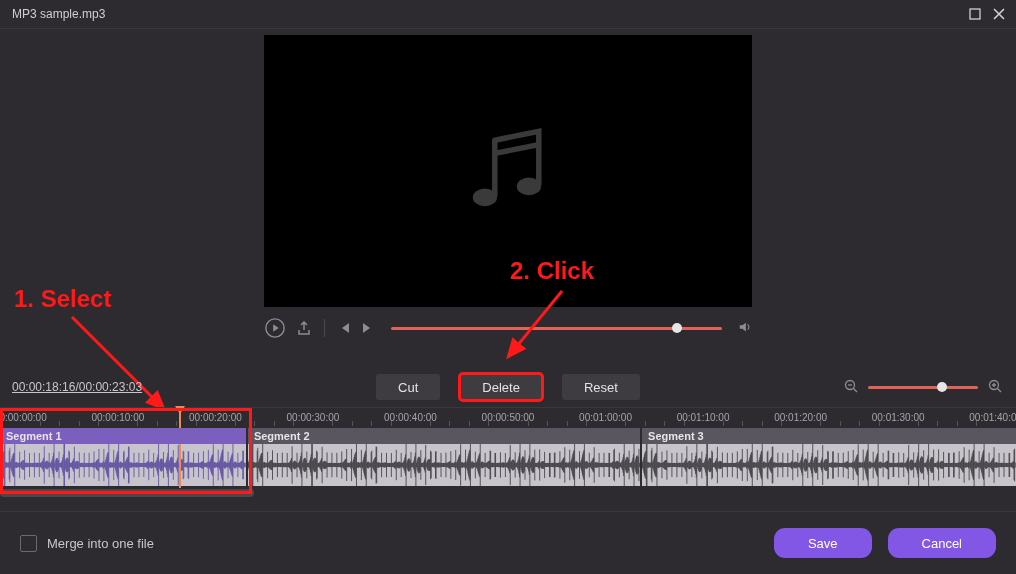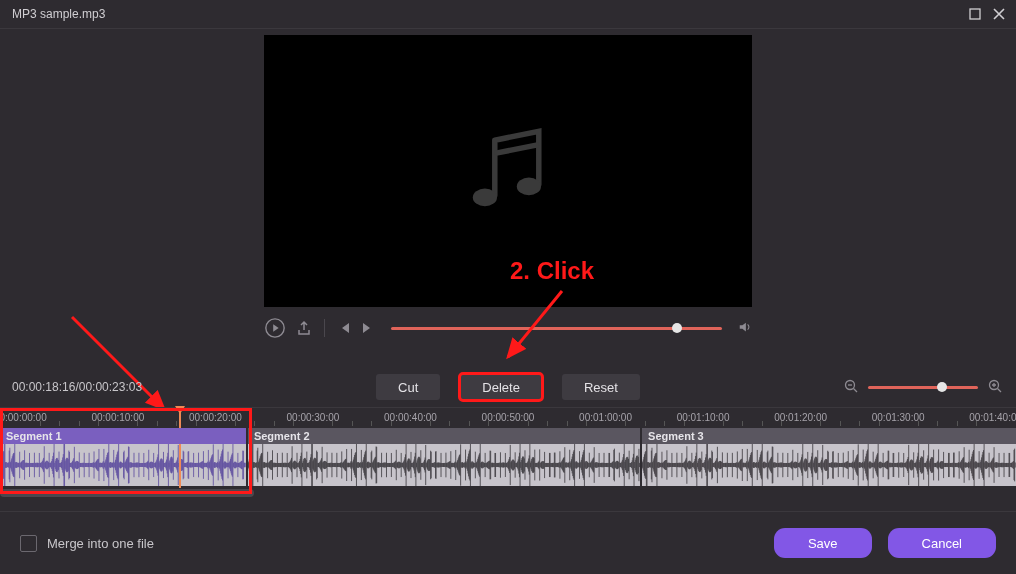--- a/index.html
+++ b/index.html
@@ -75,21 +75,21 @@
     font-size: 24px;
     pointer-events: none;
   }
   .arrow { position: absolute; pointer-events: none; }
   .toolbar-row {
     display: flex;
     align-items: center;
     height: 40px;
     position: relative;
   }
-  .timecode { position: absolute; left: 12px; font-size: 12px; color: #c8c6ca; }
+  .timecode { position: absolute; left: 12px; font-size: 12px; color: #c8c6ca; text-decoration: underline; }
   .toolbar-center { margin: 0 auto; display: flex; gap: 20px; }
   .btn {
     height: 26px;
     padding: 0 22px;
     background: #3e3b41;
     color: #e4e2e6;
     border-radius: 3px;
     display: flex; align-items: center; justify-content: center;
     font-size: 13px;
     cursor: pointer;
@@ -252,20 +252,21 @@
     </div>
     <div class="prog-track"></div>
     <span>
       <svg class="vol" viewBox="0 0 16 16">
           <path d="M2 6 h3 l4 -3 v10 l-4 -3 h-3 z" fill="#8e8b92"></path>
           <path d="M11 5 q3 3 0 6" stroke="#8e8b92" fill="none" stroke-width="1.2"></path>
         </svg>
     </span>
   </div>
 
+  <div class="annotation" style="left:14px; top:256px;">1. Select</div>
   <div class="annotation" style="left:510px; top:228px;">2. Click</div>
   <svg class="arrow" style="left:68px; top:284px;" width="110" height="110" viewBox="0 0 110 110">
     <defs>
         <marker id="ah1" markerWidth="8" markerHeight="8" refX="6" refY="3" orient="auto">
           <path d="M0 0 L7 3 L0 6 Z" fill="#ff1919"></path>
         </marker>
       </defs>
     <path d="M4 4 Q 40 40 96 96" stroke="#ff1919" stroke-width="3" fill="none" marker-end="url(#ah1)"></path>
   </svg>
   <svg class="arrow" style="left:500px; top:258px;" width="70" height="78" viewBox="0 0 70 78">

